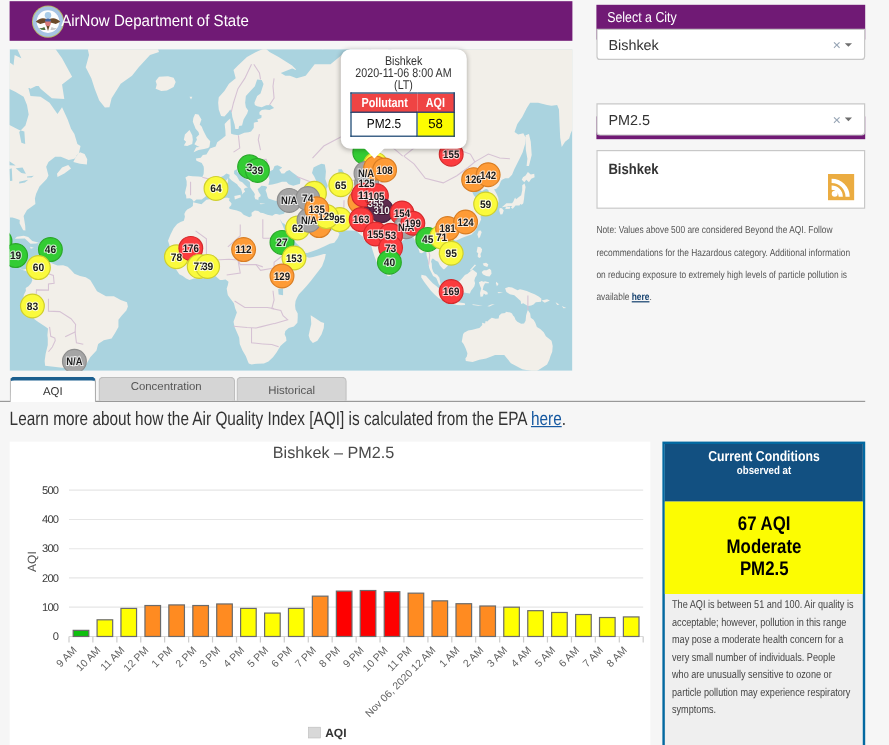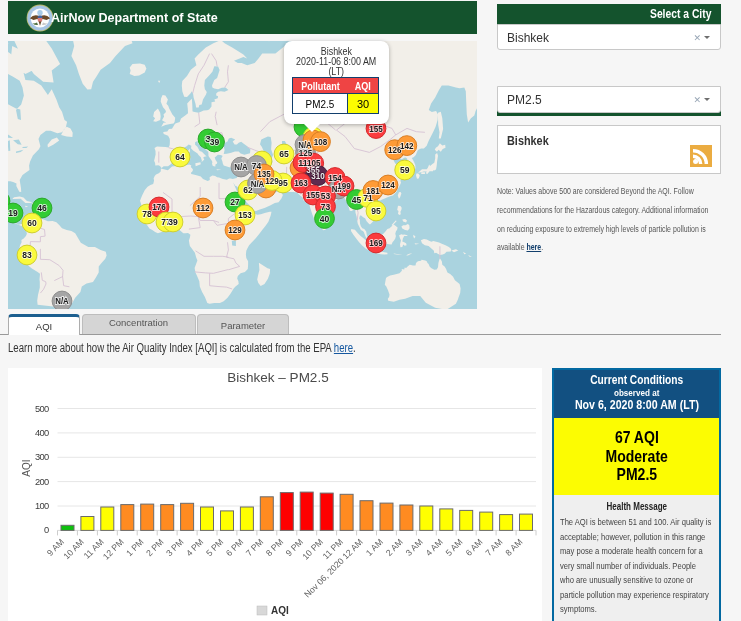--- a/index.html
+++ b/index.html
@@ -1,16 +1,16 @@
 <!DOCTYPE html>
 <html><head><meta charset="utf-8"><style>
 * { margin:0; padding:0; box-sizing:border-box; }
 body { width:741px; height:621px; background:#f6f6f6; font-family:"Liberation Sans", sans-serif; position:relative; overflow:hidden; }
 .abs { position:absolute; }
-.bluehead { background:#14532d; color:#fff; font-weight:bold;text-align:right; }
+.bluehead { background:#701a75; color:#fff; font-weight:normal; }
 </style></head><body>
 
 <div class="abs bluehead" style="left:8px;top:1px;width:469px;height:33px;">
   <svg class="abs" style="left:18px;top:3px" width="28" height="28" viewBox="0 0 28 28">
     <circle cx="14" cy="14" r="13.4" fill="#b9b96a"></circle>
     <circle cx="14" cy="14" r="12.6" fill="#a6c4e4"></circle>
     <circle cx="14" cy="14" r="9.4" fill="#fdfdfd"></circle>
     <circle cx="14" cy="8.7" r="2.7" fill="#a8cbe8"></circle>
     <path d="M3.8 14.2 Q8 9.6 13.2 12 L14.8 12 Q20 9.6 24.2 14.2 L20.5 16 L16.8 15 L14 16.2 L11.2 15 L7.5 16 Z" fill="#6b4a2a"></path>
     <path d="M12.3 16.5 L14 21.8 L15.7 16.5 Z" fill="#6b4a2a"></path>
@@ -176,21 +176,21 @@
 <div class="abs" style="left:303px;top:123px;width:0;height:0;border-left:9px solid transparent;border-right:9px solid transparent;border-top:9px solid #fff;"></div>
 <div class="abs" style="left:284px;top:46px;width:105px;text-align:center;font-size:10.5px;color:#333;line-height:10px;"><span style="display:inline-block;transform:scaleX(0.85);transform-origin:50% 50%;white-space:nowrap;">Bishkek</span><br><span style="display:inline-block;transform:scaleX(0.85);transform-origin:50% 50%;white-space:nowrap;">2020-11-06 8:00 AM</span><br><span style="display:inline-block;transform:scaleX(0.85);transform-origin:50% 50%;white-space:nowrap;">(LT)</span></div>
 <table class="abs" style="left:292px;top:77px;width:87px;border-collapse:collapse;font-size:11px;text-align:center;border:1px solid #123f6d;">
   <tbody>
       <tr style="background:#ef4444;color:#fff;font-weight:bold;">
         <td style="height:16px;width:55px;"><span style="display:inline-block;transform:scaleX(0.82);transform-origin:50% 50%;white-space:nowrap;">Pollutant</span></td>
         <td><span style="display:inline-block;transform:scaleX(0.82);transform-origin:50% 50%;white-space:nowrap;">AQI</span></td>
       </tr>
   <tr style="background:#fff;">
         <td style="height:20px;border:1px solid #123f6d;"><span style="display:inline-block;transform:scaleX(0.9);transform-origin:50% 50%;white-space:nowrap;">PM2.5</span></td>
-        <td style="background:#fcfc00;border:1px solid #123f6d;">30</td>
+        <td style="background:#fcfc00;border:1px solid #123f6d;">58</td>
       </tr>
 </tbody>
   </table>
 
 <div class="abs bluehead" style="left:497px;top:4px;width:224px;height:29px;font-size:12px;padding:3px 0 0 9px;"><span style="display:inline-block;transform:scaleX(0.86);transform-origin:0 50%;white-space:nowrap;">Select a City</span></div>
 <div class="abs" style="left:497px;top:23.5px;width:224px;height:26.5px;background:#fff;border:1px solid #c8c8c8;border-radius:0 0 3px 3px;font-size:12px;color:#333;padding:6px 0 0 9px;">Bishkek
   <span class="abs" style="right:19px;top:8px;color:#97a5b5;font-size:9px;">✕</span>
   <span class="abs" style="right:10px;top:11px;width:0;height:0;border-left:3.5px solid transparent;border-right:3.5px solid transparent;border-top:3.5px solid #6e6e6e;"></span>
 </div>
 <div class="abs bluehead" style="left:497px;top:66.5px;width:224px;height:19px;font-size:12px;padding:3px 0 0 9px;margin-top:30px;"><span style="display:inline-block;transform:scaleX(0.86);transform-origin:0 50%;white-space:nowrap;">Select a Parameter</span></div>
@@ -205,22 +205,22 @@
     <circle cx="5.6" cy="16.4" r="2.5" fill="#fff"></circle>
     <path d="M3 9.6 a9.4 9.4 0 0 1 9.4 9.4 h-3.5 a5.9 5.9 0 0 0-5.9-5.9 z" fill="#fff"></path>
     <path d="M3 3.9 a15.1 15.1 0 0 1 15.1 15.1 h-3.5 a11.6 11.6 0 0 0-11.6-11.6 z" fill="#fff"></path>
   </svg>
 </div>
 <div class="abs" style="left:497px;top:182px;font-size:8.5px;color:#555;line-height:18.8px;"><span style="display:inline-block;transform:scaleX(0.82);transform-origin:0 0;white-space:nowrap;">Note: Values above 500 are considered Beyond the AQI. Follow<br>recommendations for the Hazardous category. Additional information<br>on reducing exposure to extremely high levels of particle pollution is<br>available <a style="color:#123f6d;font-weight:bold;text-decoration:underline;">here</a>.</span></div>
 
 <div class="abs" style="left:0;top:334px;width:721px;height:1px;background:#999;"></div>
 <div class="abs" style="left:8px;top:314px;width:72px;height:21px;background:#fff;border:1px solid #adadad;border-top:3px solid #1c5f8f;border-bottom:none;border-radius:4px 4px 0 0;font-size:9.5px;color:#333;text-align:center;padding-top:4px;">AQI</div>
 <div class="abs" style="left:81.5px;top:314px;width:114px;height:20px;background:#d5d5d5;border:1px solid #bdbdbd;border-bottom:none;border-radius:4px 4px 0 0;font-size:9.5px;color:#555;text-align:center;padding-top:2px;">Concentration</div>
-<div class="abs" style="left:197px;top:314px;width:92px;height:20px;background:#d5d5d5;border:1px solid #bdbdbd;border-bottom:none;border-radius:4px 4px 0 0;font-size:9.5px;color:#555;text-align:center;padding-top:5px;">Parameter</div>
-<div class="abs" style="left:8px;top:341px;font-size:12px;color:#333;"><span style="display:inline-block;transform:scaleX(0.8);transform-origin:0 0;white-space:nowrap;">Learn more about how the Air Quality Index [AQI] is calculated from the EPA <a style="color:#1558a0;text-decoration:underline;">here</a>.</span></div>
+<div class="abs" style="left:197px;top:314px;width:92px;height:20px;background:#d5d5d5;border:1px solid #bdbdbd;border-bottom:none;border-radius:4px 4px 0 0;font-size:9.5px;color:#555;text-align:center;padding-top:5px;">Historical</div>
+<div class="abs" style="left:8px;top:341px;font-size:16px;color:#333;"><span style="display:inline-block;transform:scaleX(0.8);transform-origin:0 0;white-space:nowrap;">Learn more about how the Air Quality Index [AQI] is calculated from the EPA <a style="color:#1558a0;text-decoration:underline;">here</a>.</span></div>
 
 <div class="abs" style="left:8px;top:368px;width:534px;height:253px;background:#fff;"></div>
 <svg width="534" height="253" style="position:absolute;left:8px;top:368px" font-family="Liberation Sans, sans-serif">
     <text x="270" y="14" font-size="13.5" fill="#4a4a4a" text-anchor="middle">Bishkek – PM2.5</text>
     <path d="M49.5,40.5H528.0" stroke="#e6e6e6" stroke-width="1"></path>
     <text x="40.5" y="43.5" font-size="9.3" fill="#3c3c3c" letter-spacing="-0.7" text-anchor="end">500</text>
     <path d="M49.5,64.9H528.0" stroke="#e6e6e6" stroke-width="1"></path>
     <text x="40.5" y="67.9" font-size="9.3" fill="#3c3c3c" letter-spacing="-0.7" text-anchor="end">400</text>
     <path d="M49.5,89.3H528.0" stroke="#e6e6e6" stroke-width="1"></path>
     <text x="40.5" y="92.3" font-size="9.3" fill="#3c3c3c" letter-spacing="-0.7" text-anchor="end">300</text>
@@ -305,18 +305,16 @@
     <text x="515.0" y="174.4" font-size="8.7" fill="#606060" text-anchor="end" transform="rotate(-45 515.0 174.4)">8 AM</text>
     <path d="M528.0,162.4v5" stroke="#ccc" stroke-width="1"></path>
     <rect x="249" y="238" width="10" height="9" fill="#d8d8d8" stroke="#bbb" stroke-width="0.5"></rect>
     <text x="263" y="246" font-size="10" font-weight="bold" fill="#333">AQI</text>
   </svg>
 
 <div class="abs" style="left:552px;top:368px;width:169px;height:298px;border:2px solid #0369a1;background:#efefef;">
   <div style="background:#125081;color:#fff;text-align:center;height:47.5px;">
     <div style="font-size:12px;font-weight:bold;padding-top:3px;"><span style="display:inline-block;transform:scaleX(0.85);transform-origin:50% 50%;white-space:nowrap;">Current Conditions</span></div>
     <div style="font-size:9.5px;font-weight:bold;"><span style="display:inline-block;transform:scaleX(0.85);transform-origin:50% 50%;white-space:nowrap;">observed at</span></div>
-    <div style="font-size:12.5px;font-weight:bold;"><span style="display:inline-block;transform:scaleX(0.85);transform-origin:50% 50%;white-space:nowrap;">Nov 6, 2020 8:00 AM (LT)</span></div>
   </div>
   <div style="background:#fcfc02;color:#000;text-align:center;height:77.5px;font-size:16.5px;font-weight:bold;line-height:18.7px;padding-top:10.5px;"><span style="display:inline-block;transform:scaleX(0.85);transform-origin:50% 50%;white-space:nowrap;">67 AQI</span><br><span style="display:inline-block;transform:scaleX(0.85);transform-origin:50% 50%;white-space:nowrap;">Moderate</span><br><span style="display:inline-block;transform:scaleX(0.85);transform-origin:50% 50%;white-space:nowrap;">PM2.5</span></div>
-  <div style="text-align:center;font-size:10px;font-weight:bold;color:#222;padding-top:6px;"><span style="display:inline-block;transform:scaleX(0.8);transform-origin:50% 50%;white-space:nowrap;">Health Message</span></div>
   <div style="font-size:9.5px;color:#444;line-height:14.5px;padding:3px 0 0 6px;"><span style="display:inline-block;transform:scaleX(0.8);transform-origin:0 0;white-space:nowrap;">The AQI is between 51 and 100. Air quality is<br>acceptable; however, pollution in this range<br>may pose a moderate health concern for a<br>very small number of individuals. People<br>who are unusually sensitive to ozone or<br>particle pollution may experience respiratory<br>symptoms.</span></div>
 </div>
 
 </body></html>

